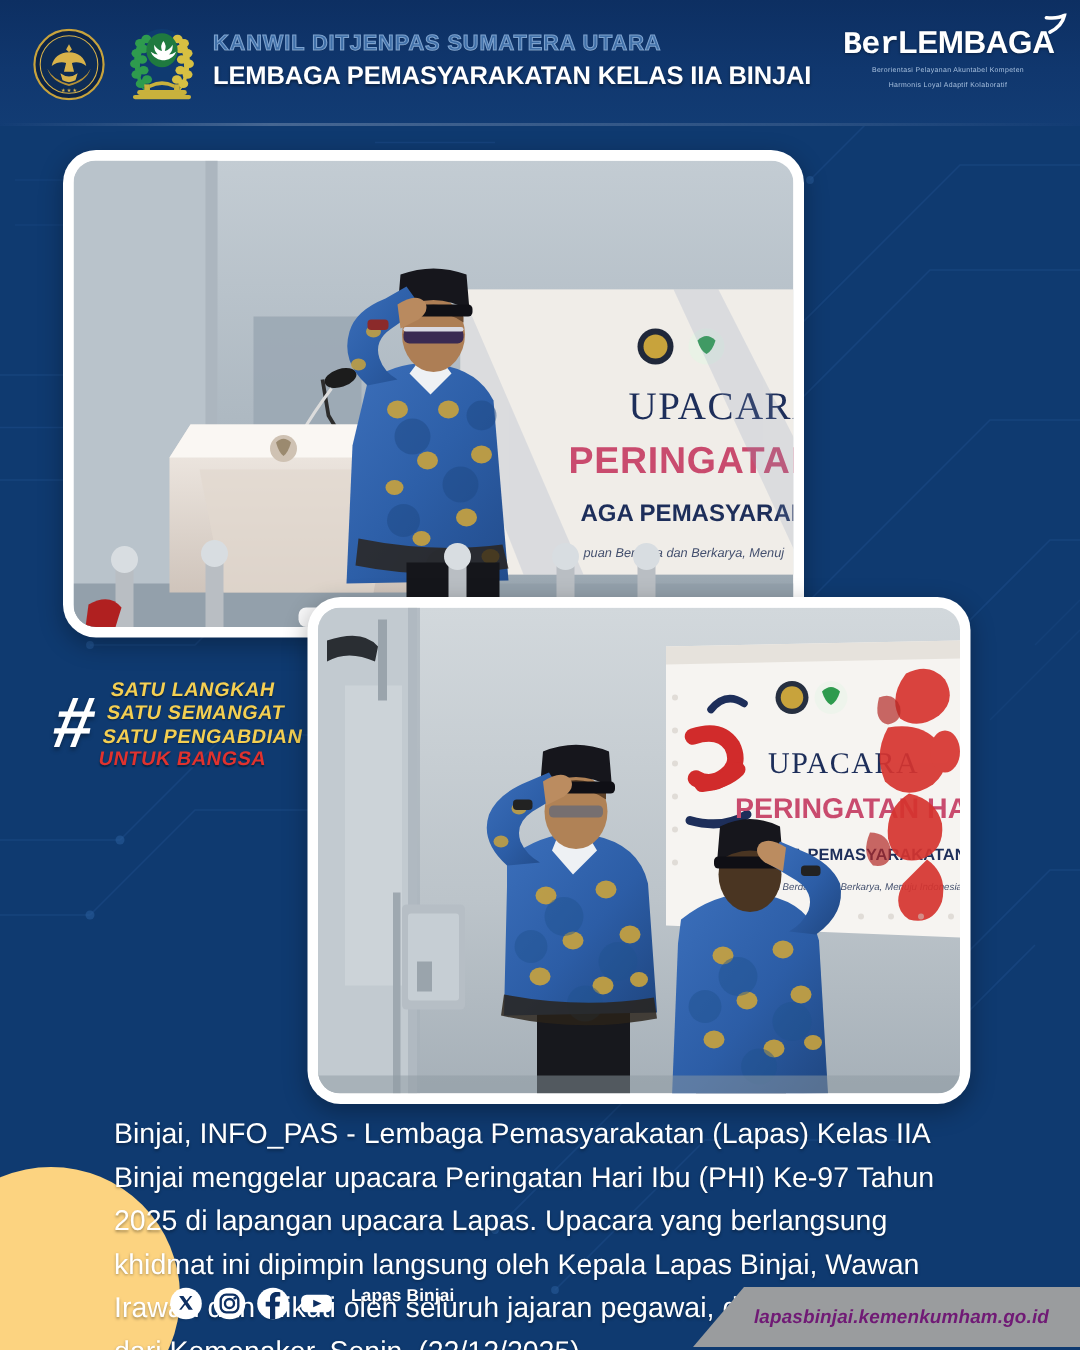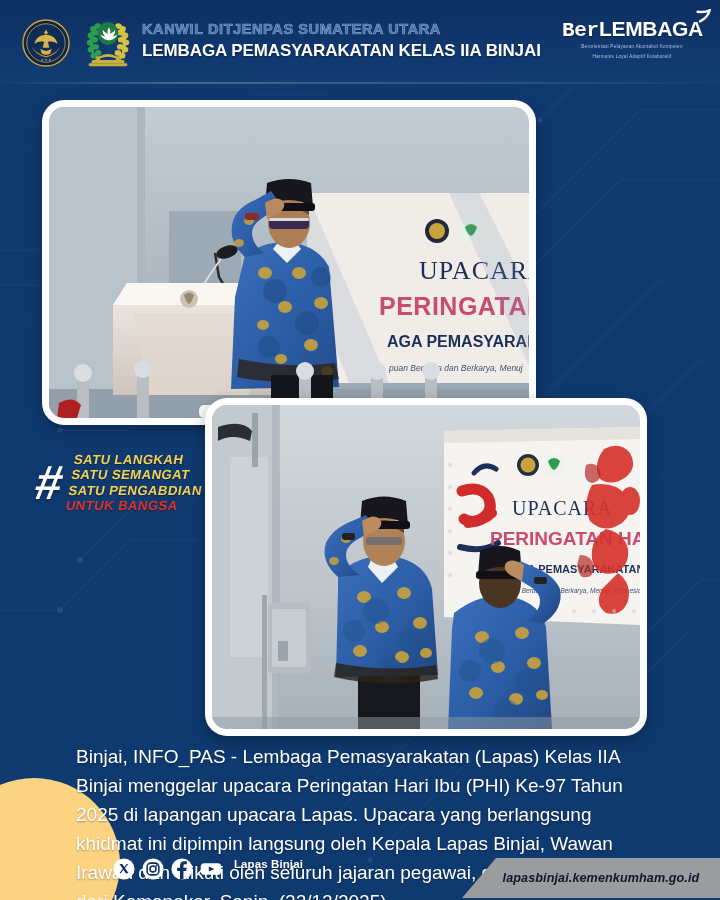--- a/index.html
+++ b/index.html
@@ -112,21 +112,21 @@
     margin-left:5px; color:#fff; font-size:11.5px; font-weight:700; letter-spacing:.1px;
     text-shadow:0 1px 1px rgba(0,0,0,.4);
   }
   #url-badge {
     position:absolute; right:0; bottom:2px; height:40px; width:258px;
     background:#9a9c9e;
     clip-path:polygon(34px 0, 100% 0, 100% 100%, 0 100%);
     display:flex; align-items:center; justify-content:center;
   }
   #url-text {
-    color:#0f172a; font-size:12.6px; font-style:italic; font-weight:700;
+    color:#701a75; font-size:12.6px; font-style:italic; font-weight:700;
     letter-spacing:.1px; padding-left:20px;
   }
 </style>
 </head>
 <body>
 
 <div id="poster">
 
   <svg id="circuit" viewBox="0 0 720 900" preserveAspectRatio="none">
     <g stroke="#2a5d9e" stroke-width="1.1" fill="none" opacity=".55">

